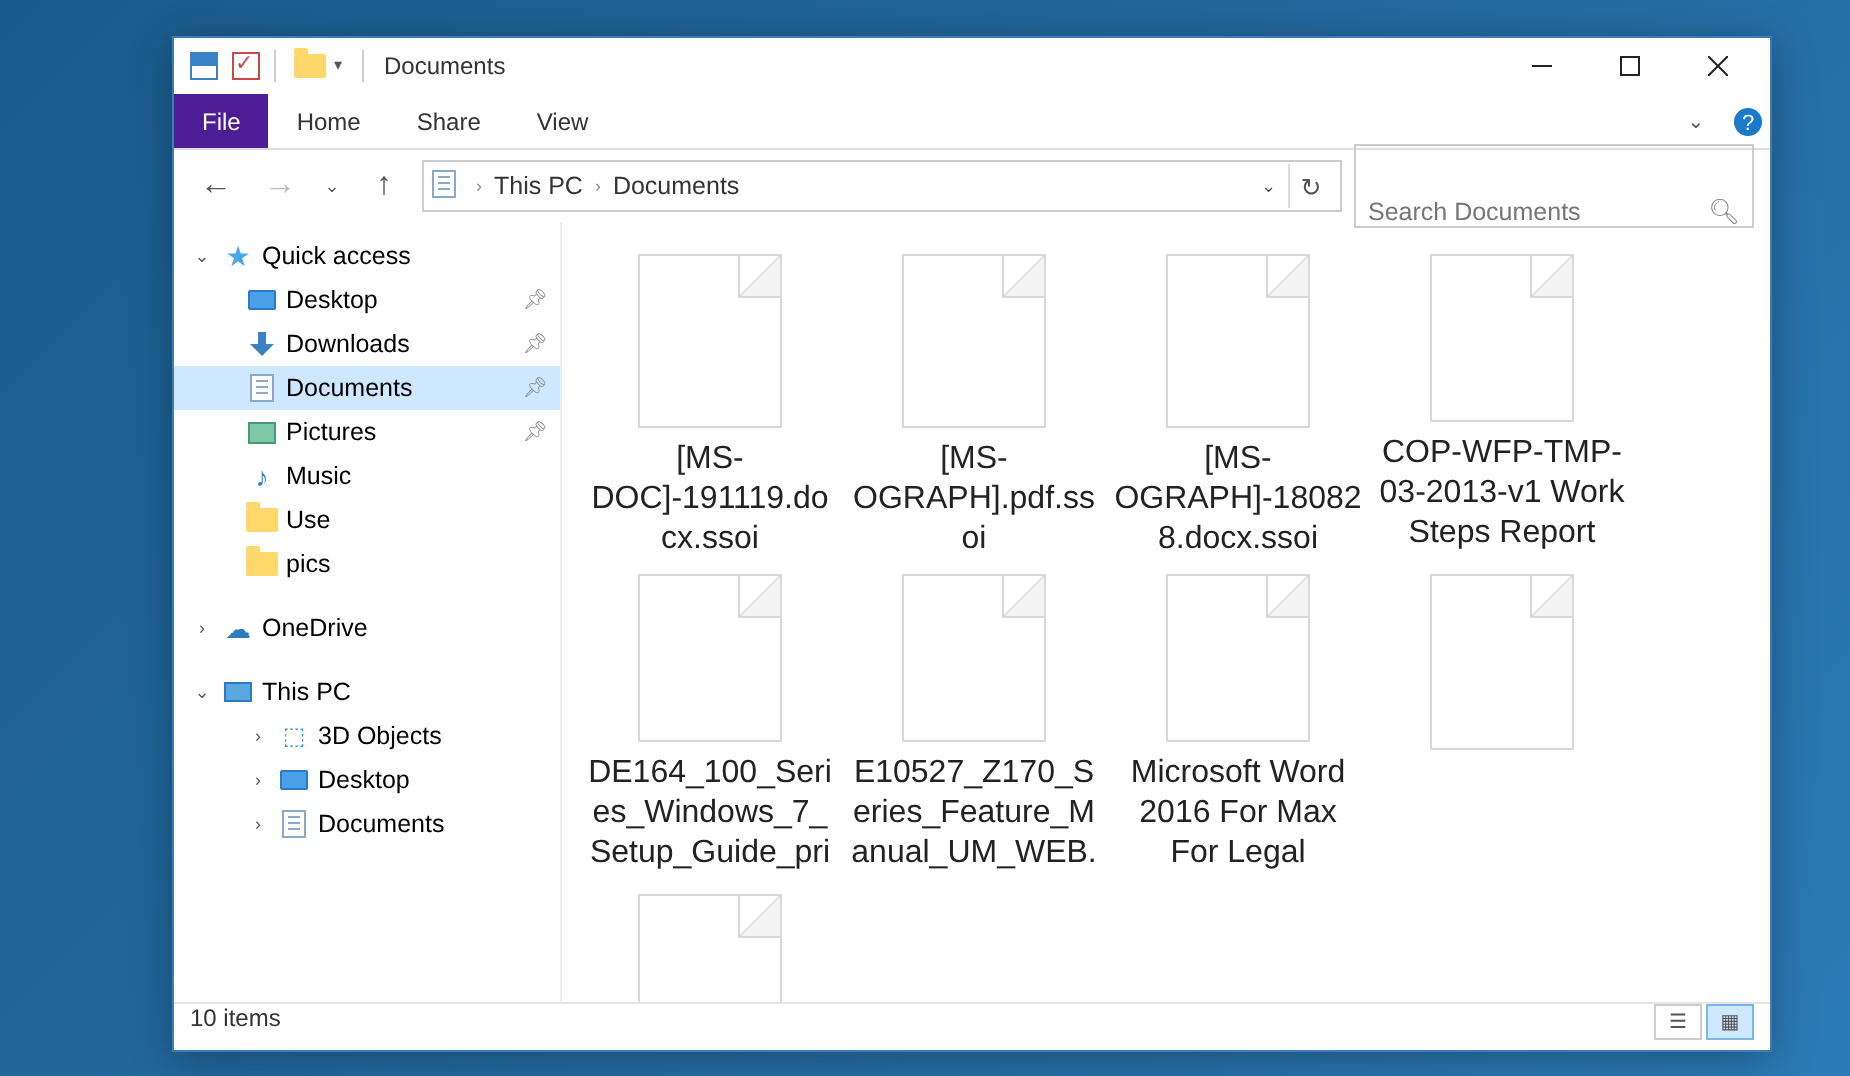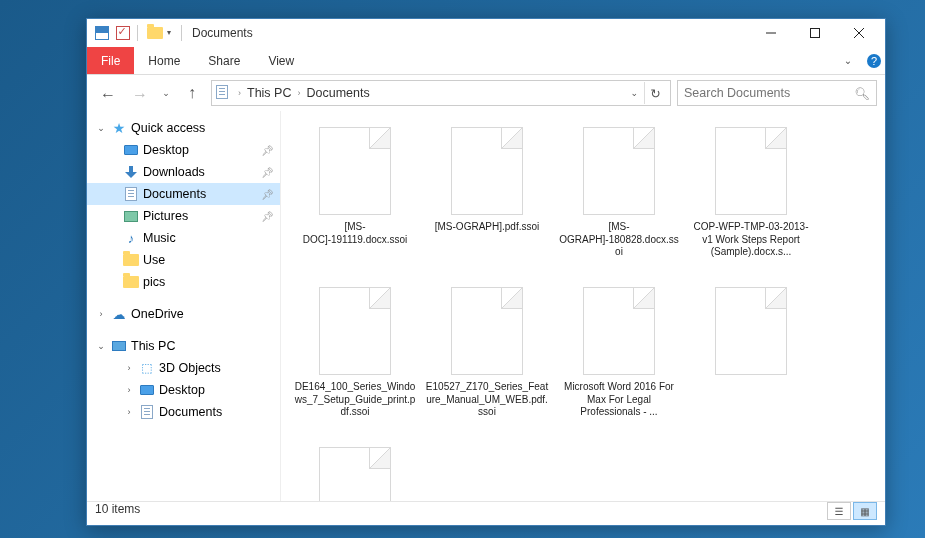--- a/index.html
+++ b/index.html
@@ -8,55 +8,55 @@
 .titlebar { height: 28px; display: flex; align-items: center; padding: 0 4px; background: #fff; }
 .titlebar .ti { width: 17px; height: 17px; margin: 0 2px; display: inline-flex; align-items: center; justify-content: center; }
 .titlebar .sep { width: 1px; height: 16px; background: #ccc; margin: 0 4px; }
 .titlebar .folder-ico { margin-left: 4px; }
 .titlebar .tbexpand { width: 10px; height: 10px; margin-left: 2px; color: #555; font-size: 8px; }
 .titlebar .title-text { margin-left: 6px; font-size: 12px; color: #333; }
 .titlebar .spacer { flex: 1; }
 .wbtn { width: 44px; height: 28px; display: flex; align-items: center; justify-content: center; color: #222; }
 .ribbon-tabs { height: 28px; display: flex; align-items: stretch; border-bottom: 1px solid #ddd; }
 .rtab { padding: 0 14px; font-size: 12px; display: flex; align-items: center; color: #333; }
-.rtab.file { background: #ef4444; color: #fff; }
+.rtab.file { background: #4c1d95; color: #fff; }
 .ribbon-tabs .spacer { flex: 1; }
 .ribbon-tabs .rchev { width: 30px; display: flex; align-items: center; justify-content: center; color: #555; font-size: 10px; }
 .ribbon-tabs .help { width: 22px; display: flex; align-items: center; justify-content: center; }
 .addr-row { height: 36px; display: flex; align-items: center; padding: 4px 8px; gap: 6px; }
 .navbtn { width: 26px; height: 26px; display: flex; align-items: center; justify-content: center; color: #555; }
 .navbtn.disabled { color: #bbb; }
 .addrbar { flex: 1; height: 26px; border: 1px solid #ccc; display: flex; align-items: center; padding: 0 4px; font-size: 12.5px; }
 .addrbar .crumb { padding: 0 4px; color: #333; }
 .addrbar .csep { color: #888; font-size: 9px; padding: 0 2px; }
 .addrbar .spacer { flex: 1; }
 .addrbar .addr-icon { width: 16px; height: 16px; margin-right: 4px; }
 .addrbar .addrdd { color: #555; font-size: 9px; padding: 0 6px; }
 .addrbar .refresh { width: 22px; height: 22px; display: flex; align-items: center; justify-content: center; color: #555; border-left: 1px solid #ddd; }
-.searchbox { width: 200px; height: 26px; border: 1px solid #ccc; display: flex; align-items: center; padding: 0 6px; font-size: 12.5px; }
+.searchbox { width: 200px; height: 42px; border: 1px solid #ccc; display: flex; align-items: flex-end; padding: 0 6px; font-size: 12.5px; }
 .searchbox input { border: none; outline: none; flex: 1; font-size: 12.5px; color: #888; }
 .searchbox .sicon { color: #888; }
 .body { flex: 1; display: flex; min-height: 0; }
 .navpane { width: 194px; border-right: 1px solid #eee; overflow-y: auto; font-size: 12.5px; padding-top: 6px; position: relative; }
 .navpane::-webkit-scrollbar { width: 16px; }
 .navpane::-webkit-scrollbar-track { background: #f0f0f0; }
 .navpane::-webkit-scrollbar-thumb { background: #c1c1c1; }
 .navitem { display: flex; align-items: center; height: 22px; padding-left: 8px; gap: 4px; }
 .navitem.indent1 { padding-left: 36px; }
 .navitem.selected { background: #cde8ff; }
 .navitem .chev { width: 12px; color: #555; font-size: 9px; text-align: center; }
 .navitem .nicon { width: 16px; height: 16px; display: inline-flex; align-items: center; justify-content: center; }
 .navitem .pin { margin-left: auto; margin-right: 6px; color: #888; font-size: 10px; }
 .navspace { height: 10px; }
 .content { flex: 1; overflow: auto; padding: 12px 8px 8px 8px; }
 .grid { display: flex; flex-wrap: wrap; gap: 0; }
 .fitem { width: 132px; height: 160px; display: flex; flex-direction: column; align-items: center; padding: 4px; }
 .ficon { width: 72px; height: 88px; background: #fff; border: 1px solid #d8d8d8; position: relative; margin-bottom: 6px; }
 .ficon::before { content: ""; position: absolute; top: 0; right: 0; width: 20px; height: 20px; background: linear-gradient(135deg, #fff 48%, #d8d8d8 50%, #f4f4f4 52%); border-left: 1px solid #d8d8d8; border-bottom: 1px solid #d8d8d8; }
-.fname { font-size: 10px; text-align: center; color: #222; line-height: 1.25; word-break: break-word; max-height: 62px; overflow: hidden; }
+.fname { font-size: 16px; text-align: center; color: #222; line-height: 1.25; word-break: break-word; max-height: 62px; overflow: hidden; }
 .statusbar { height: 24px; border-top: 1px solid #e5e5e5; display: flex; padding: 0 8px; font-size: 12px; color: #333; }
 .statusbar .spacer { flex: 1; }
 .statusbar .vbtn { width: 24px; height: 18px; border: 1px solid #ccc; margin-left: 2px; display: flex; align-items: center; justify-content: center; font-size: 10px; color: #555; }
 .statusbar .vbtn.active { background: #cde8ff; border-color: #7ab7e8; }
 
 .ic-folder { width: 16px; height: 12px; background: #ffd86b; border-radius: 1px; position: relative; display: inline-block; }
 .ic-folder::before { content: ""; position: absolute; top: -3px; left: 0; width: 7px; height: 3px; background: #ffd86b; border-radius: 1px 1px 0 0; }
 .ic-star { color: #49a8e8; font-size: 14px; }
 .ic-desktop { width: 14px; height: 10px; background: #4aa0e8; border: 1px solid #2d7bc0; display: inline-block; border-radius: 1px; }
 .ic-docs { width: 12px; height: 14px; background: #fff; border: 1px solid #8aa8c8; display: inline-block; position: relative; }

